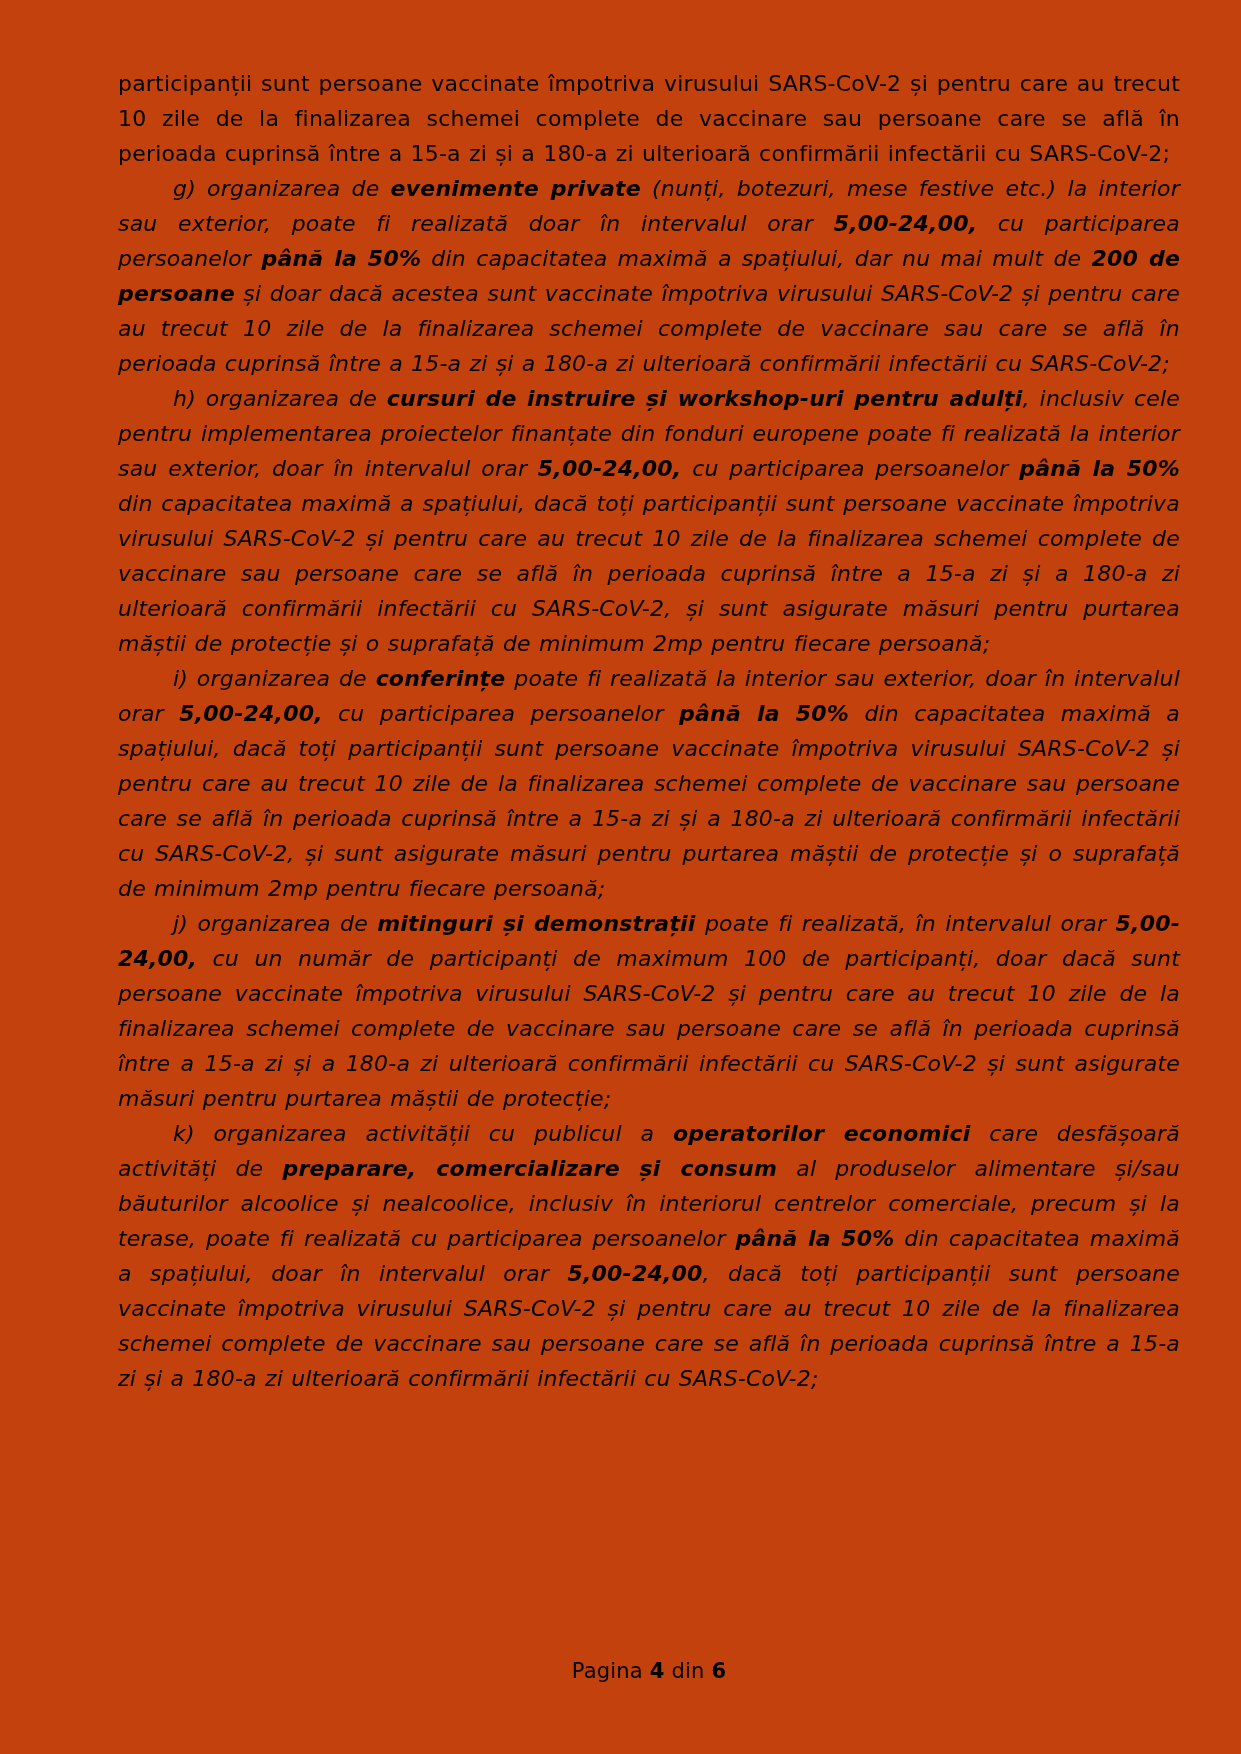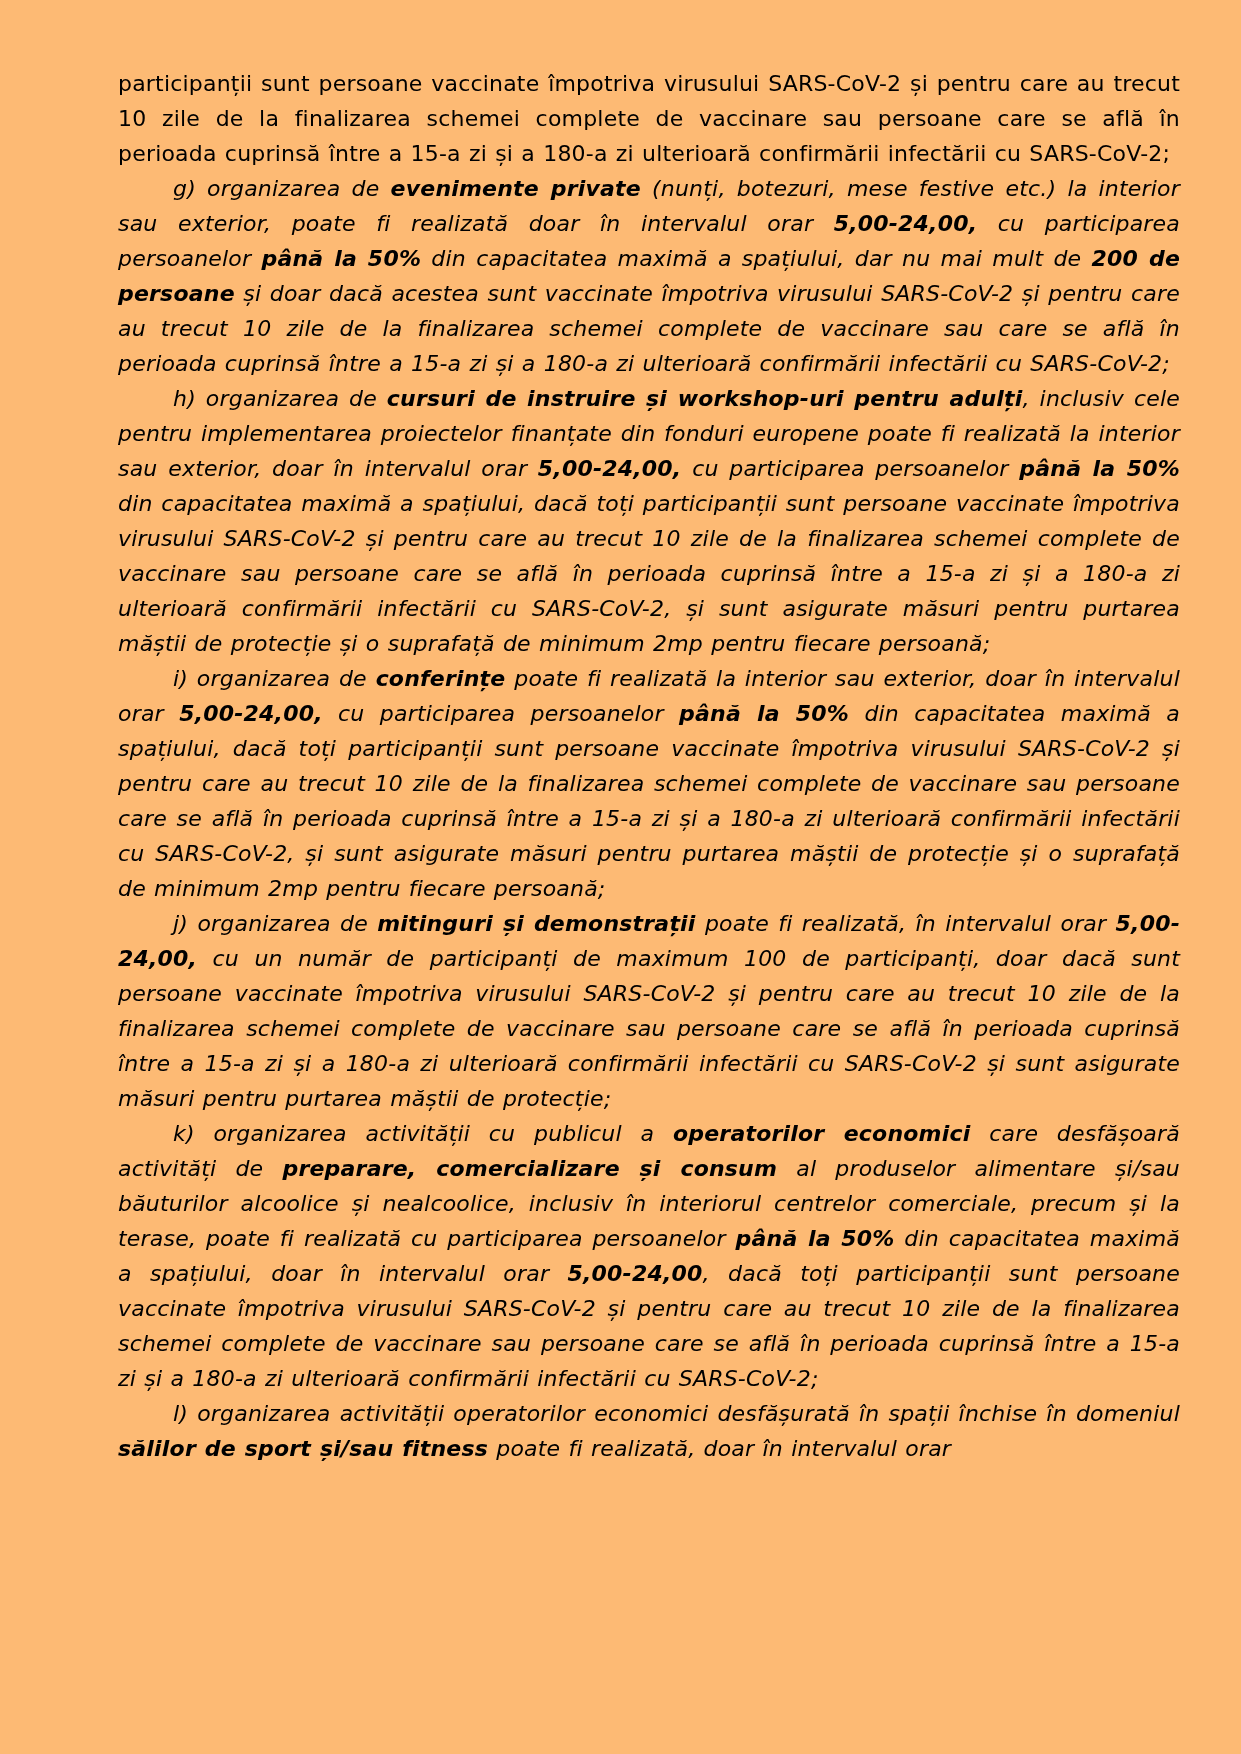--- a/index.html
+++ b/index.html
@@ -8,21 +8,21 @@
     height: 1754px;
     background: #ffffff;
     color: #000000;
     font-family: "DejaVu Sans", "Liberation Sans", sans-serif;
     position: relative;
     overflow: hidden;
   }
   .page {
     position: absolute;
     inset: 0;
-    background: #fdba74;
+    background: #c2410c;
   }
   .body-text {
     position: absolute;
     top: 66px;
     left: 118px;
     width: 1062px;
   }
   .para {
     margin: 0;
     font-size: 22px;
@@ -51,15 +51,15 @@
 <body>
 
 <div class="page">
   <div class="body-text">
       <p class="para"><span>participanții sunt persoane vaccinate împotriva virusului SARS-CoV-2 și pentru care au trecut 10 zile de la finalizarea schemei complete de vaccinare sau persoane care se află în perioada cuprinsă între a 15-a zi și a 180-a zi ulterioară confirmării infectării cu SARS-CoV-2;</span></p>
       <p class="para indent"><span>g) organizarea de </span><b>evenimente private</b><span> (nunți, botezuri, mese festive etc.) la interior sau exterior, poate fi realizată doar în intervalul orar </span><b>5,00-24,00,</b><span> cu participarea persoanelor </span><b>până la 50%</b><span> din capacitatea maximă a spațiului, dar nu mai mult de </span><b>200 de persoane</b><span> și doar dacă acestea sunt vaccinate împotriva virusului SARS-CoV-2 și pentru care au trecut 10 zile de la finalizarea schemei complete de vaccinare sau care se află în perioada cuprinsă între a 15-a zi și a 180-a zi ulterioară confirmării infectării cu SARS-CoV-2;</span></p>
       <p class="para indent"><span>h) organizarea de </span><b>cursuri de instruire și workshop-uri pentru adulți</b><span>, inclusiv cele pentru implementarea proiectelor finanțate din fonduri europene poate fi realizată la interior sau exterior, doar în intervalul orar </span><b>5,00-24,00,</b><span> cu participarea persoanelor </span><b>până la 50%</b><span> din capacitatea maximă a spațiului, dacă toți participanții sunt persoane vaccinate împotriva virusului SARS-CoV-2 și pentru care au trecut 10 zile de la finalizarea schemei complete de vaccinare sau persoane care se află în perioada cuprinsă între a 15-a zi și a 180-a zi ulterioară confirmării infectării cu SARS-CoV-2, și sunt asigurate măsuri pentru purtarea măștii de protecție și o suprafață de minimum 2mp pentru fiecare persoană;</span></p>
       <p class="para indent"><span>i) organizarea de </span><b>conferințe</b><span> poate fi realizată la interior sau exterior, doar în intervalul orar </span><b>5,00-24,00,</b><span> cu participarea persoanelor </span><b>până la 50%</b><span> din capacitatea maximă a spațiului, dacă toți participanții sunt persoane vaccinate împotriva virusului SARS-CoV-2 și pentru care au trecut 10 zile de la finalizarea schemei complete de vaccinare sau persoane care se află în perioada cuprinsă între a 15-a zi și a 180-a zi ulterioară confirmării infectării cu SARS-CoV-2, și sunt asigurate măsuri pentru purtarea măștii de protecție și o suprafață de minimum 2mp pentru fiecare persoană;</span></p>
       <p class="para indent"><span>j) organizarea de </span><b>mitinguri și demonstrații</b><span> poate fi realizată, în intervalul orar </span><b>5,00-24,00,</b><span> cu un număr de participanți de maximum 100 de participanți, doar dacă sunt persoane vaccinate împotriva virusului SARS-CoV-2 și pentru care au trecut 10 zile de la finalizarea schemei complete de vaccinare sau persoane care se află în perioada cuprinsă între a 15-a zi și a 180-a zi ulterioară confirmării infectării cu SARS-CoV-2 și sunt asigurate măsuri pentru purtarea măștii de protecție;</span></p>
       <p class="para indent"><span>k) organizarea activității cu publicul a </span><b>operatorilor economici</b><span> care desfășoară activități de </span><b>preparare, comercializare și consum</b><span> al produselor alimentare și/sau băuturilor alcoolice și nealcoolice, inclusiv în interiorul centrelor comerciale, precum și la terase, poate fi realizată cu participarea persoanelor </span><b>până la 50%</b><span> din capacitatea maximă a spațiului, doar în intervalul orar </span><b>5,00-24,00</b><span>, dacă toți participanții sunt persoane vaccinate împotriva virusului SARS-CoV-2 și pentru care au trecut 10 zile de la finalizarea schemei complete de vaccinare sau persoane care se află în perioada cuprinsă între a 15-a zi și a 180-a zi ulterioară confirmării infectării cu SARS-CoV-2;</span></p>
-      <p class="para indent"><span>l) organizarea activității operatorilor economici desfășurată în spații închise în domeniul </span><b>sălilor de sport și/sau fitness</b><span> poate fi realizată, doar în intervalul orar</span></p>
     </div>
+  <div class="footer"><span>Pagina </span><b>4</b><span> din </span><b>6</b></div>
 </div>
 
 </body></html>

